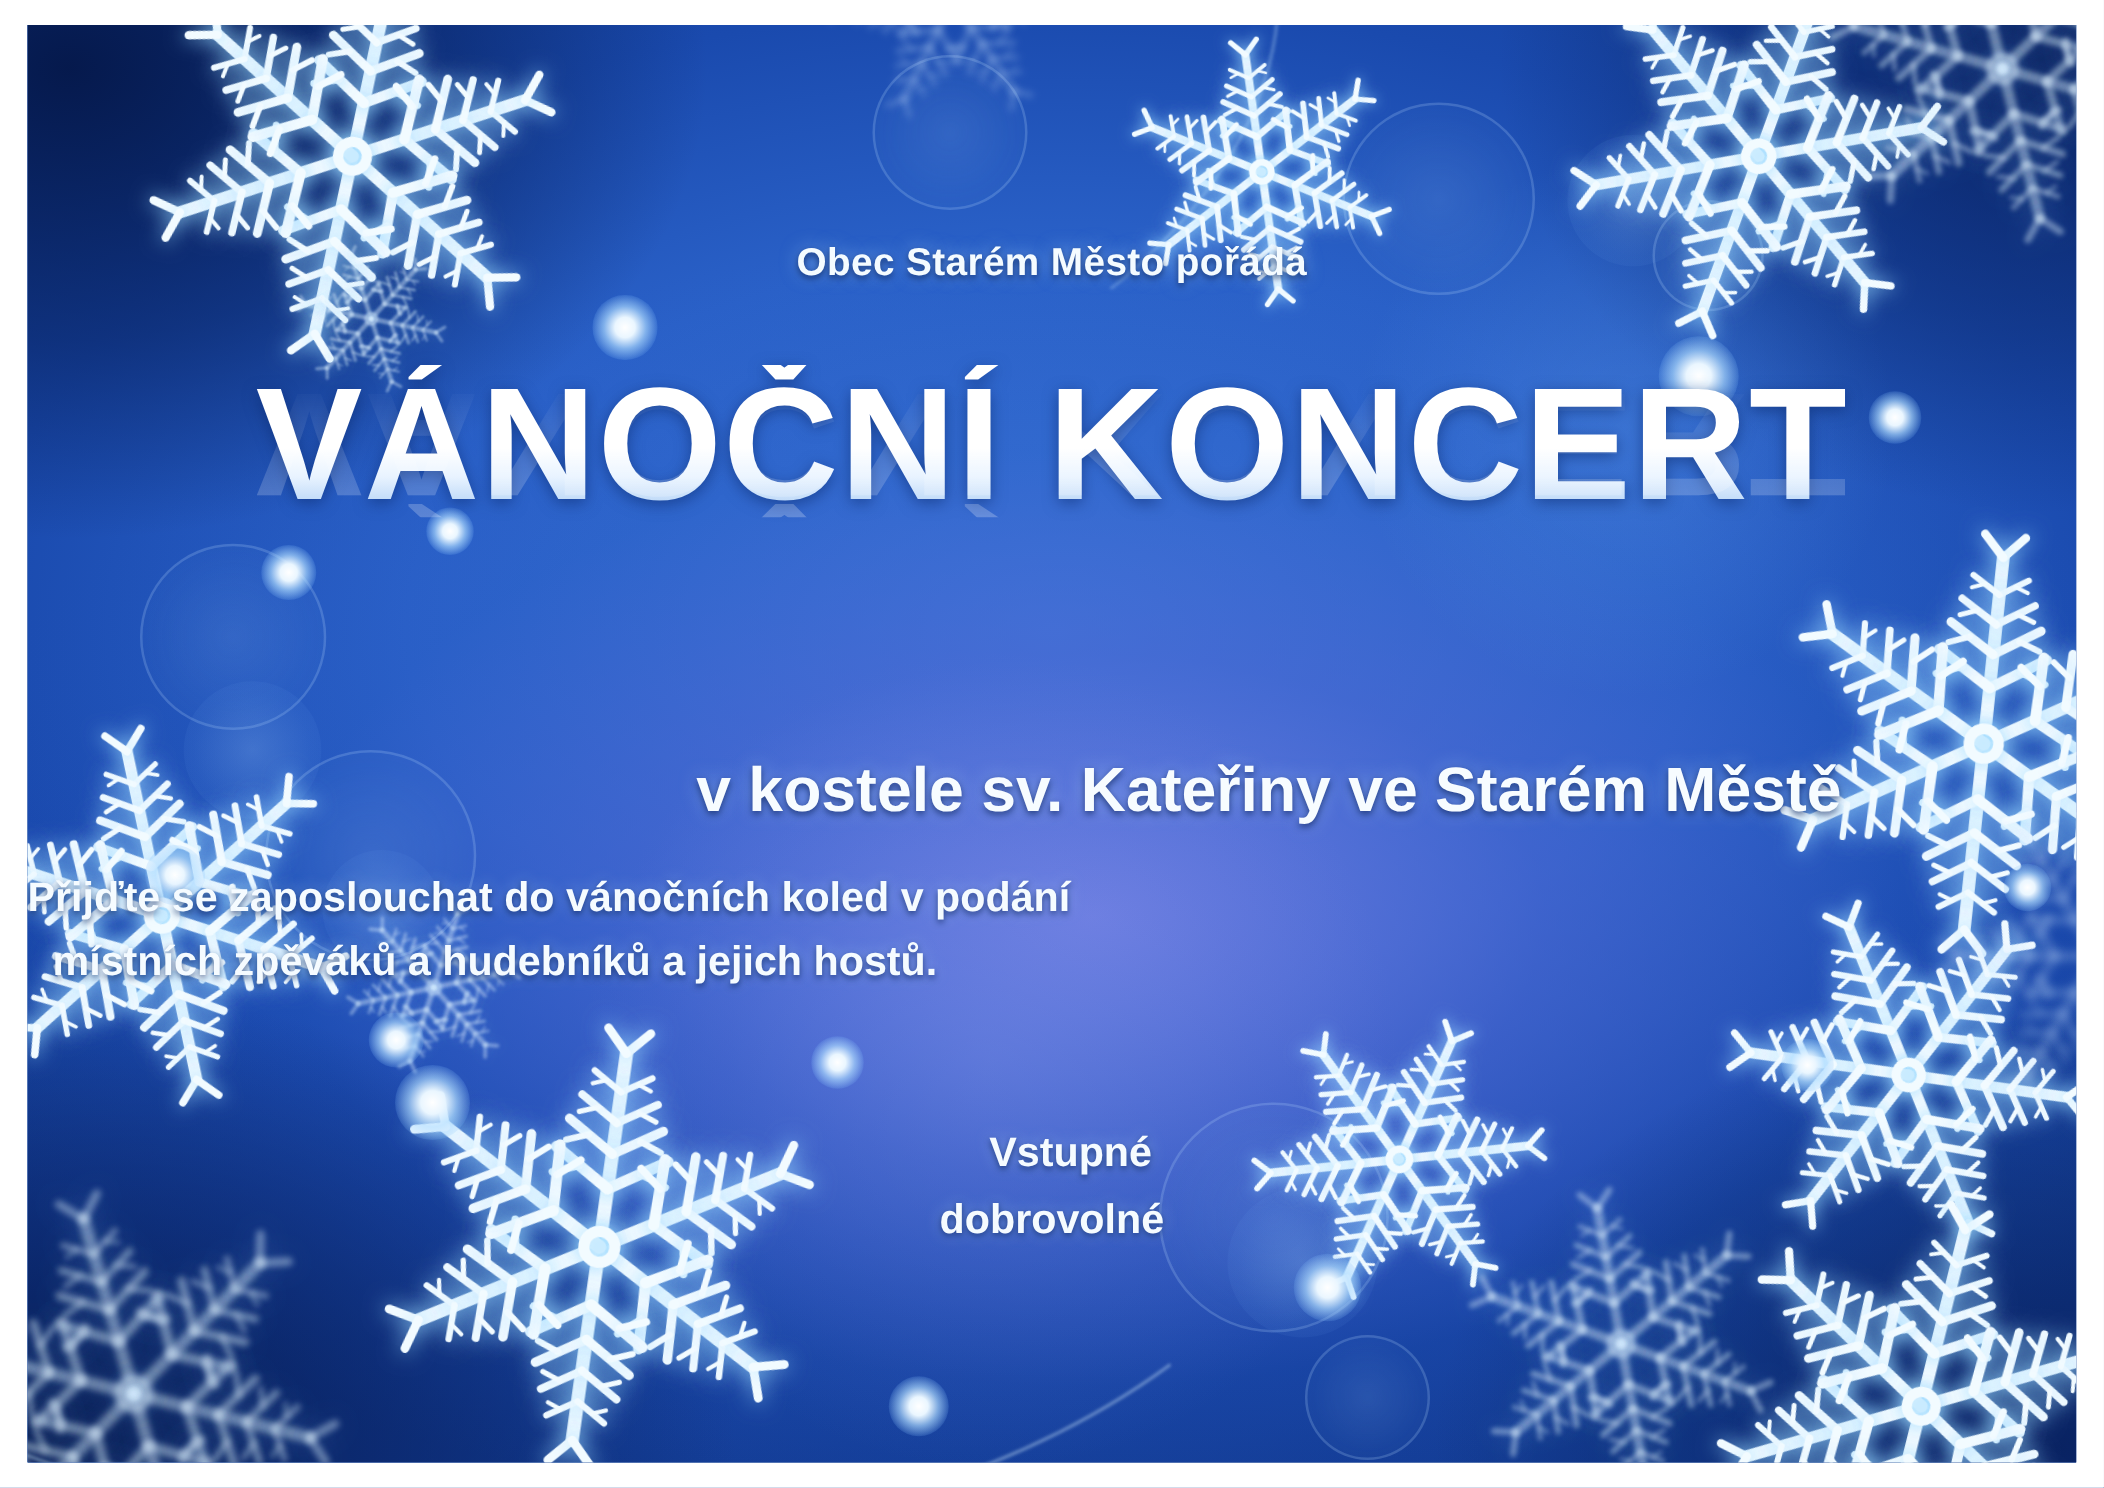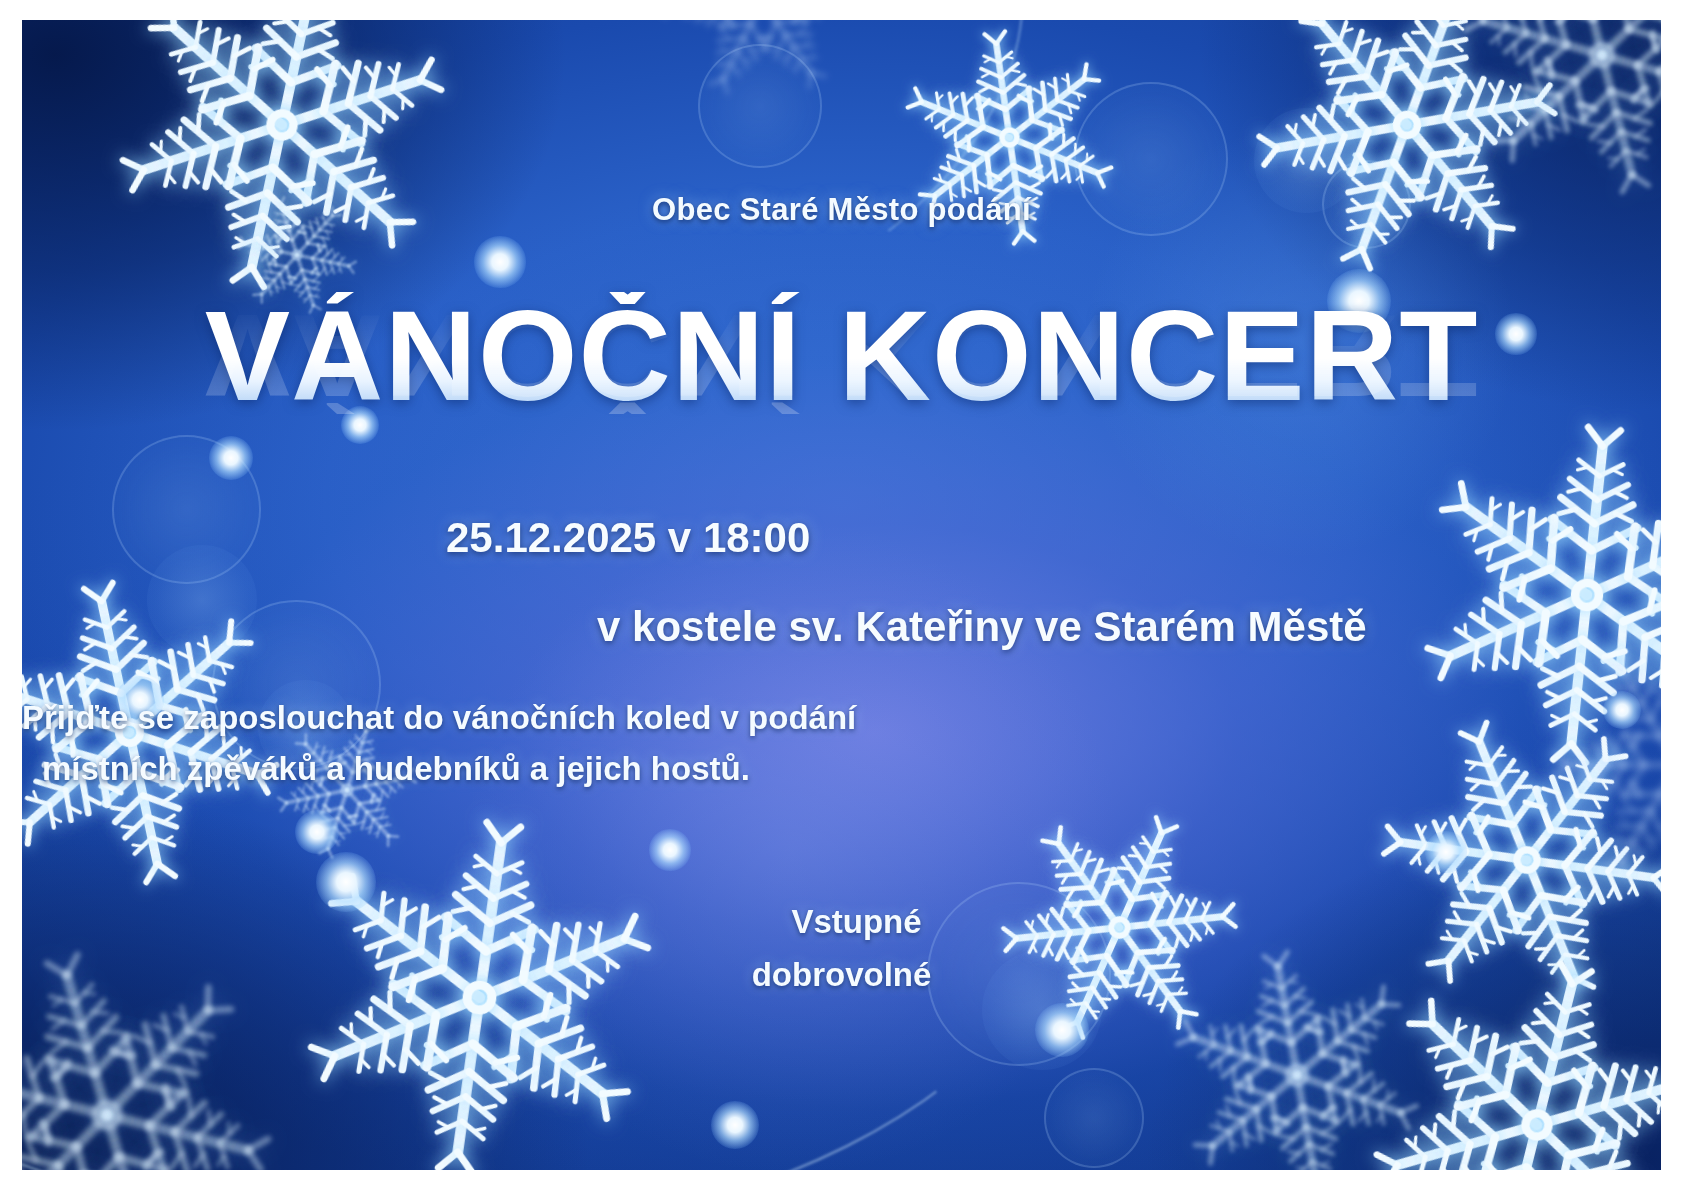--- a/index.html
+++ b/index.html
@@ -205,25 +205,24 @@
     font-size: 42px;
     font-weight: bold;
     color: #f7fcff;
     text-shadow: 0 2px 6px rgba(8,32,88,0.70), 0 0 16px rgba(180,220,255,0.45);
   }
 
   .venue {
     position: absolute;
     top: 583px;
     left: 535px;
-    font-size: 42px;
+    font-size: 50px;
     font-weight: bold;
     color: #f7fcff;
     text-shadow: 0 2px 6px rgba(8,32,88,0.70), 0 0 16px rgba(180,220,255,0.45);
-    margin-left: 40px;
   }
 
   .body-text {
     position: absolute;
     top: 672px;
     left: 0;
     width: 100%;
     text-align: left;
     font-size: 33px;
     font-weight: bold;
@@ -2195,28 +2194,27 @@
         <div class="spark" style="left: 293.6px; top: 831.6px; width: 60.8px; height: 60.8px;"></div>
         <div class="spark" style="left: 627.2px; top: 809.2px; width: 41.6px; height: 41.6px;"></div>
         <div class="spark" style="left: 1012.8px; top: 982.8px; width: 54.4px; height: 54.4px;"></div>
         <div class="spark" style="left: 689px; top: 1081px; width: 48px; height: 48px;"></div>
         <div class="spark" style="left: 1403.2px; top: 811.2px; width: 41.6px; height: 41.6px;"></div>
         <div class="spark" style="left: 1580.8px; top: 670.8px; width: 38.4px; height: 38.4px;"></div>
       </div>
 
     <div class="content">
 
-      <div class="kicker">Obec Staré Město podání</div>
+      <div class="kicker">Obec Starém Město pořádá</div>
 
       <div class="title-wrap">
         <div class="title">VÁNOČNÍ KONCERT</div>
         <div class="title-reflection">VÁNOČNÍ KONCERT</div>
       </div>
 
-      <div class="datetime">25.12.2025 v 18:00</div>
 
       <div class="venue">v kostele sv. Kateřiny ve Starém Městě</div>
 
       <div class="body-text">
         <span class="ln1">Přijďte se zaposlouchat do vánočních koled v podání</span>
         <span class="ln2">místních zpěváků a hudebníků a jejich hostů.</span>
       </div>
 
       <div class="price">
         <span class="l1">Vstupné</span>

